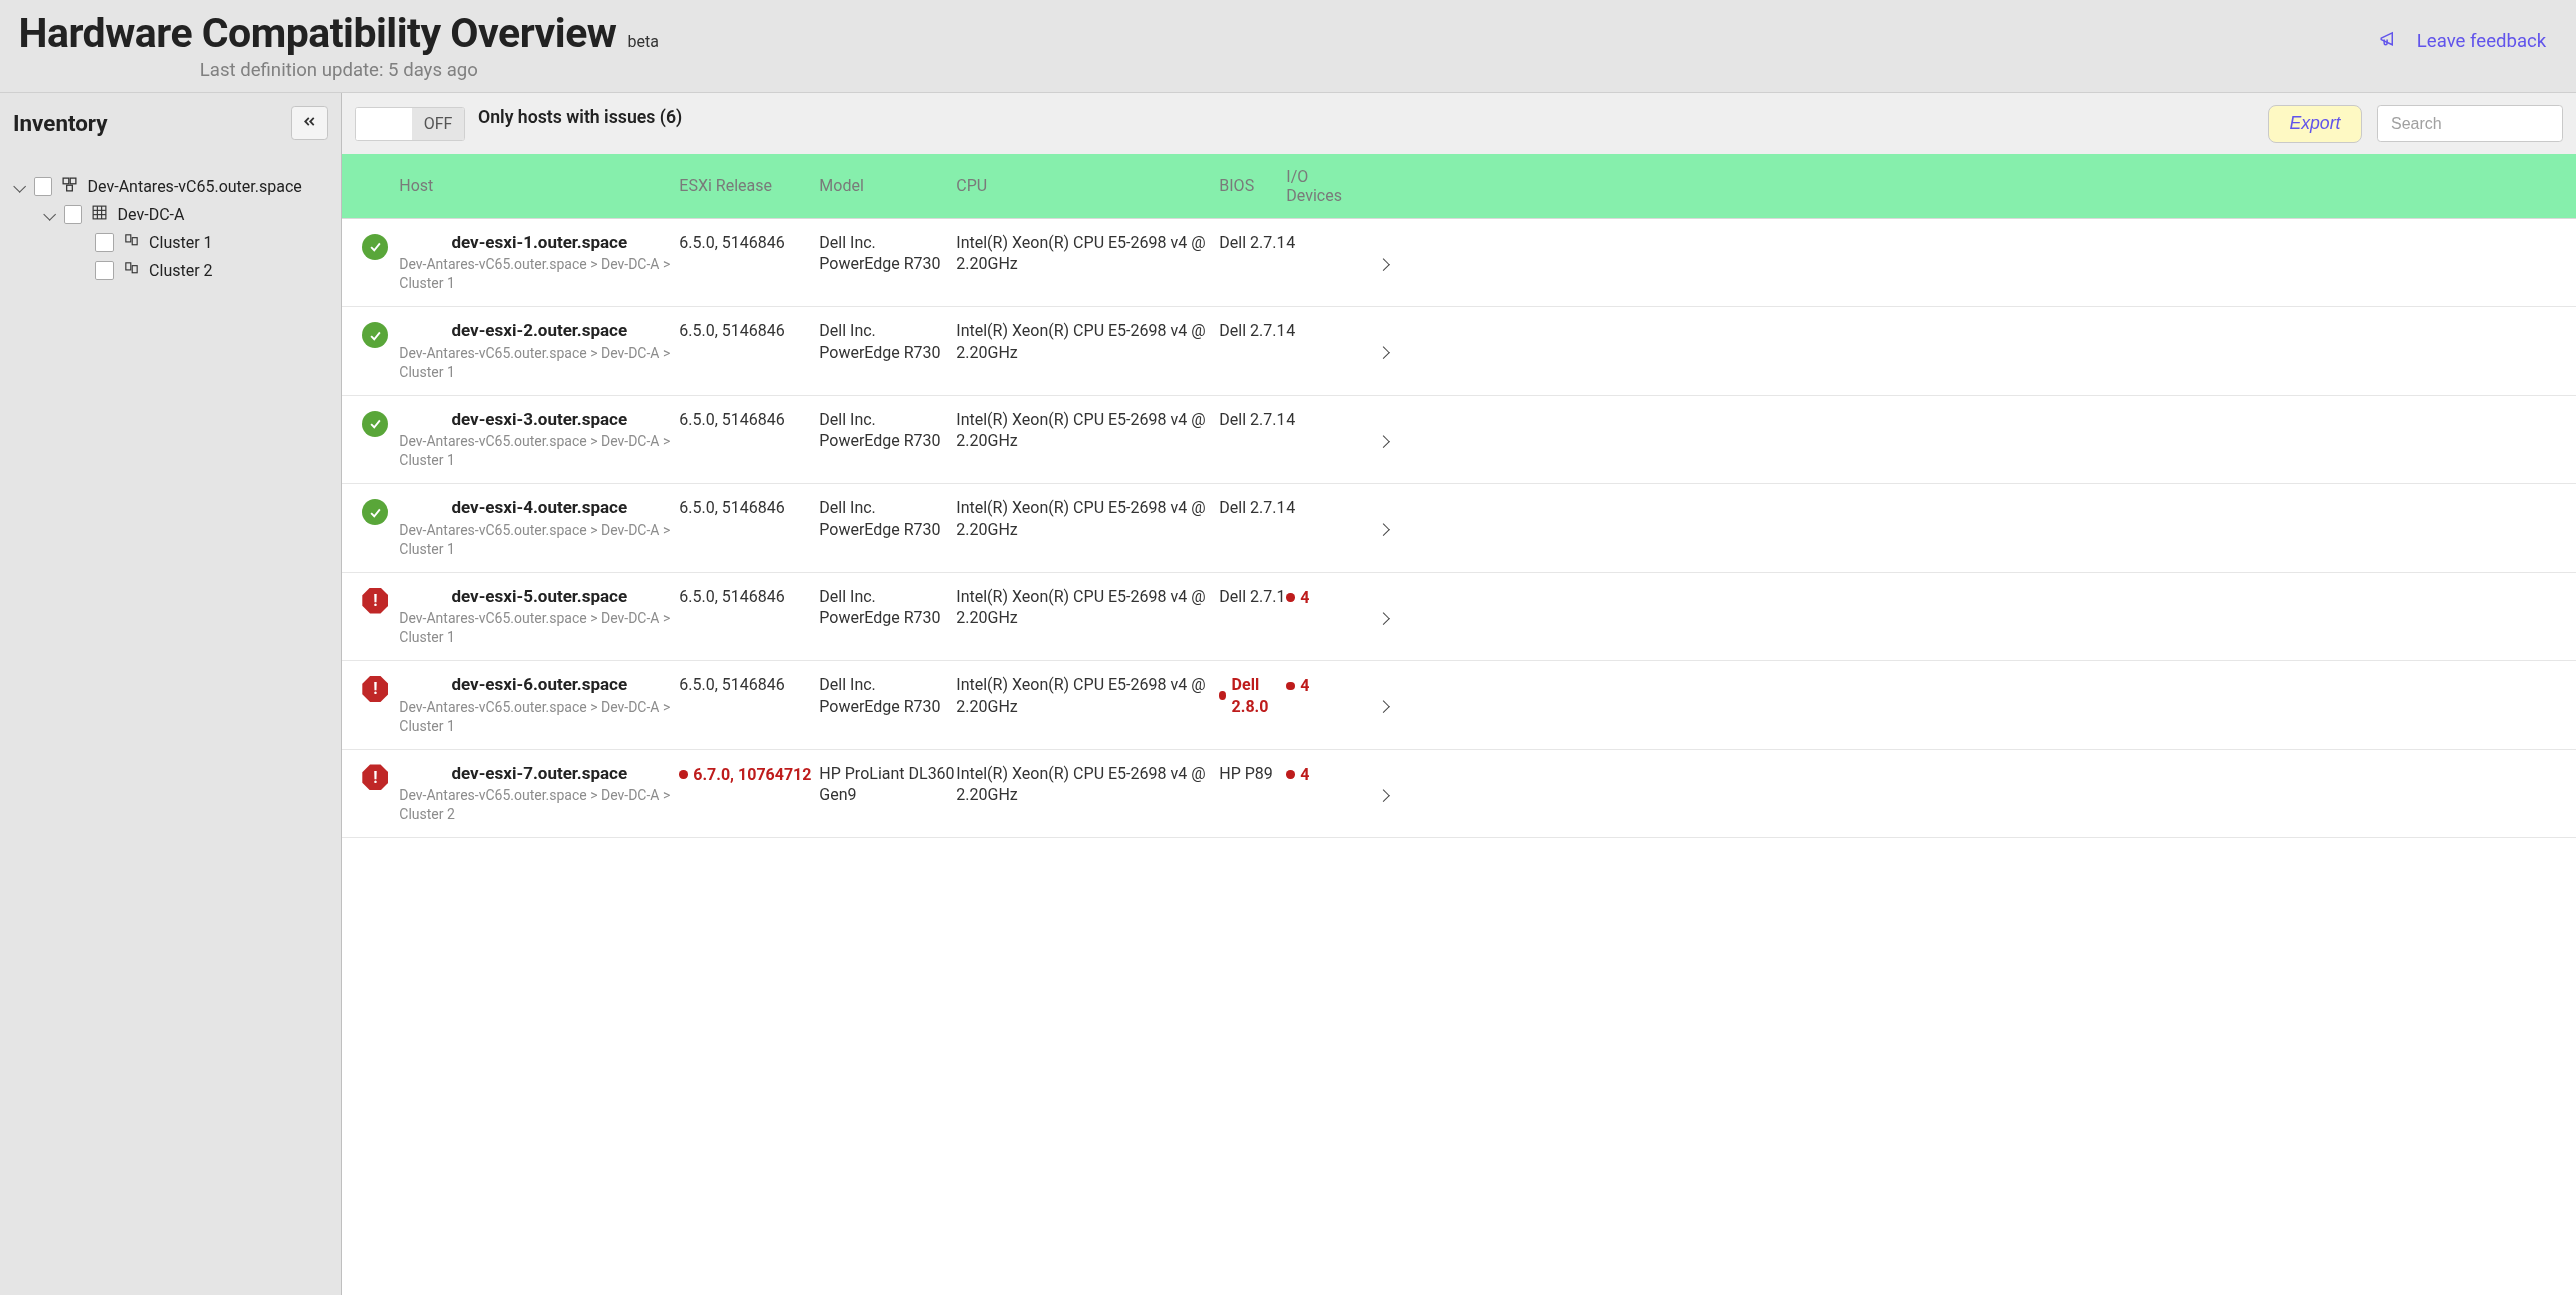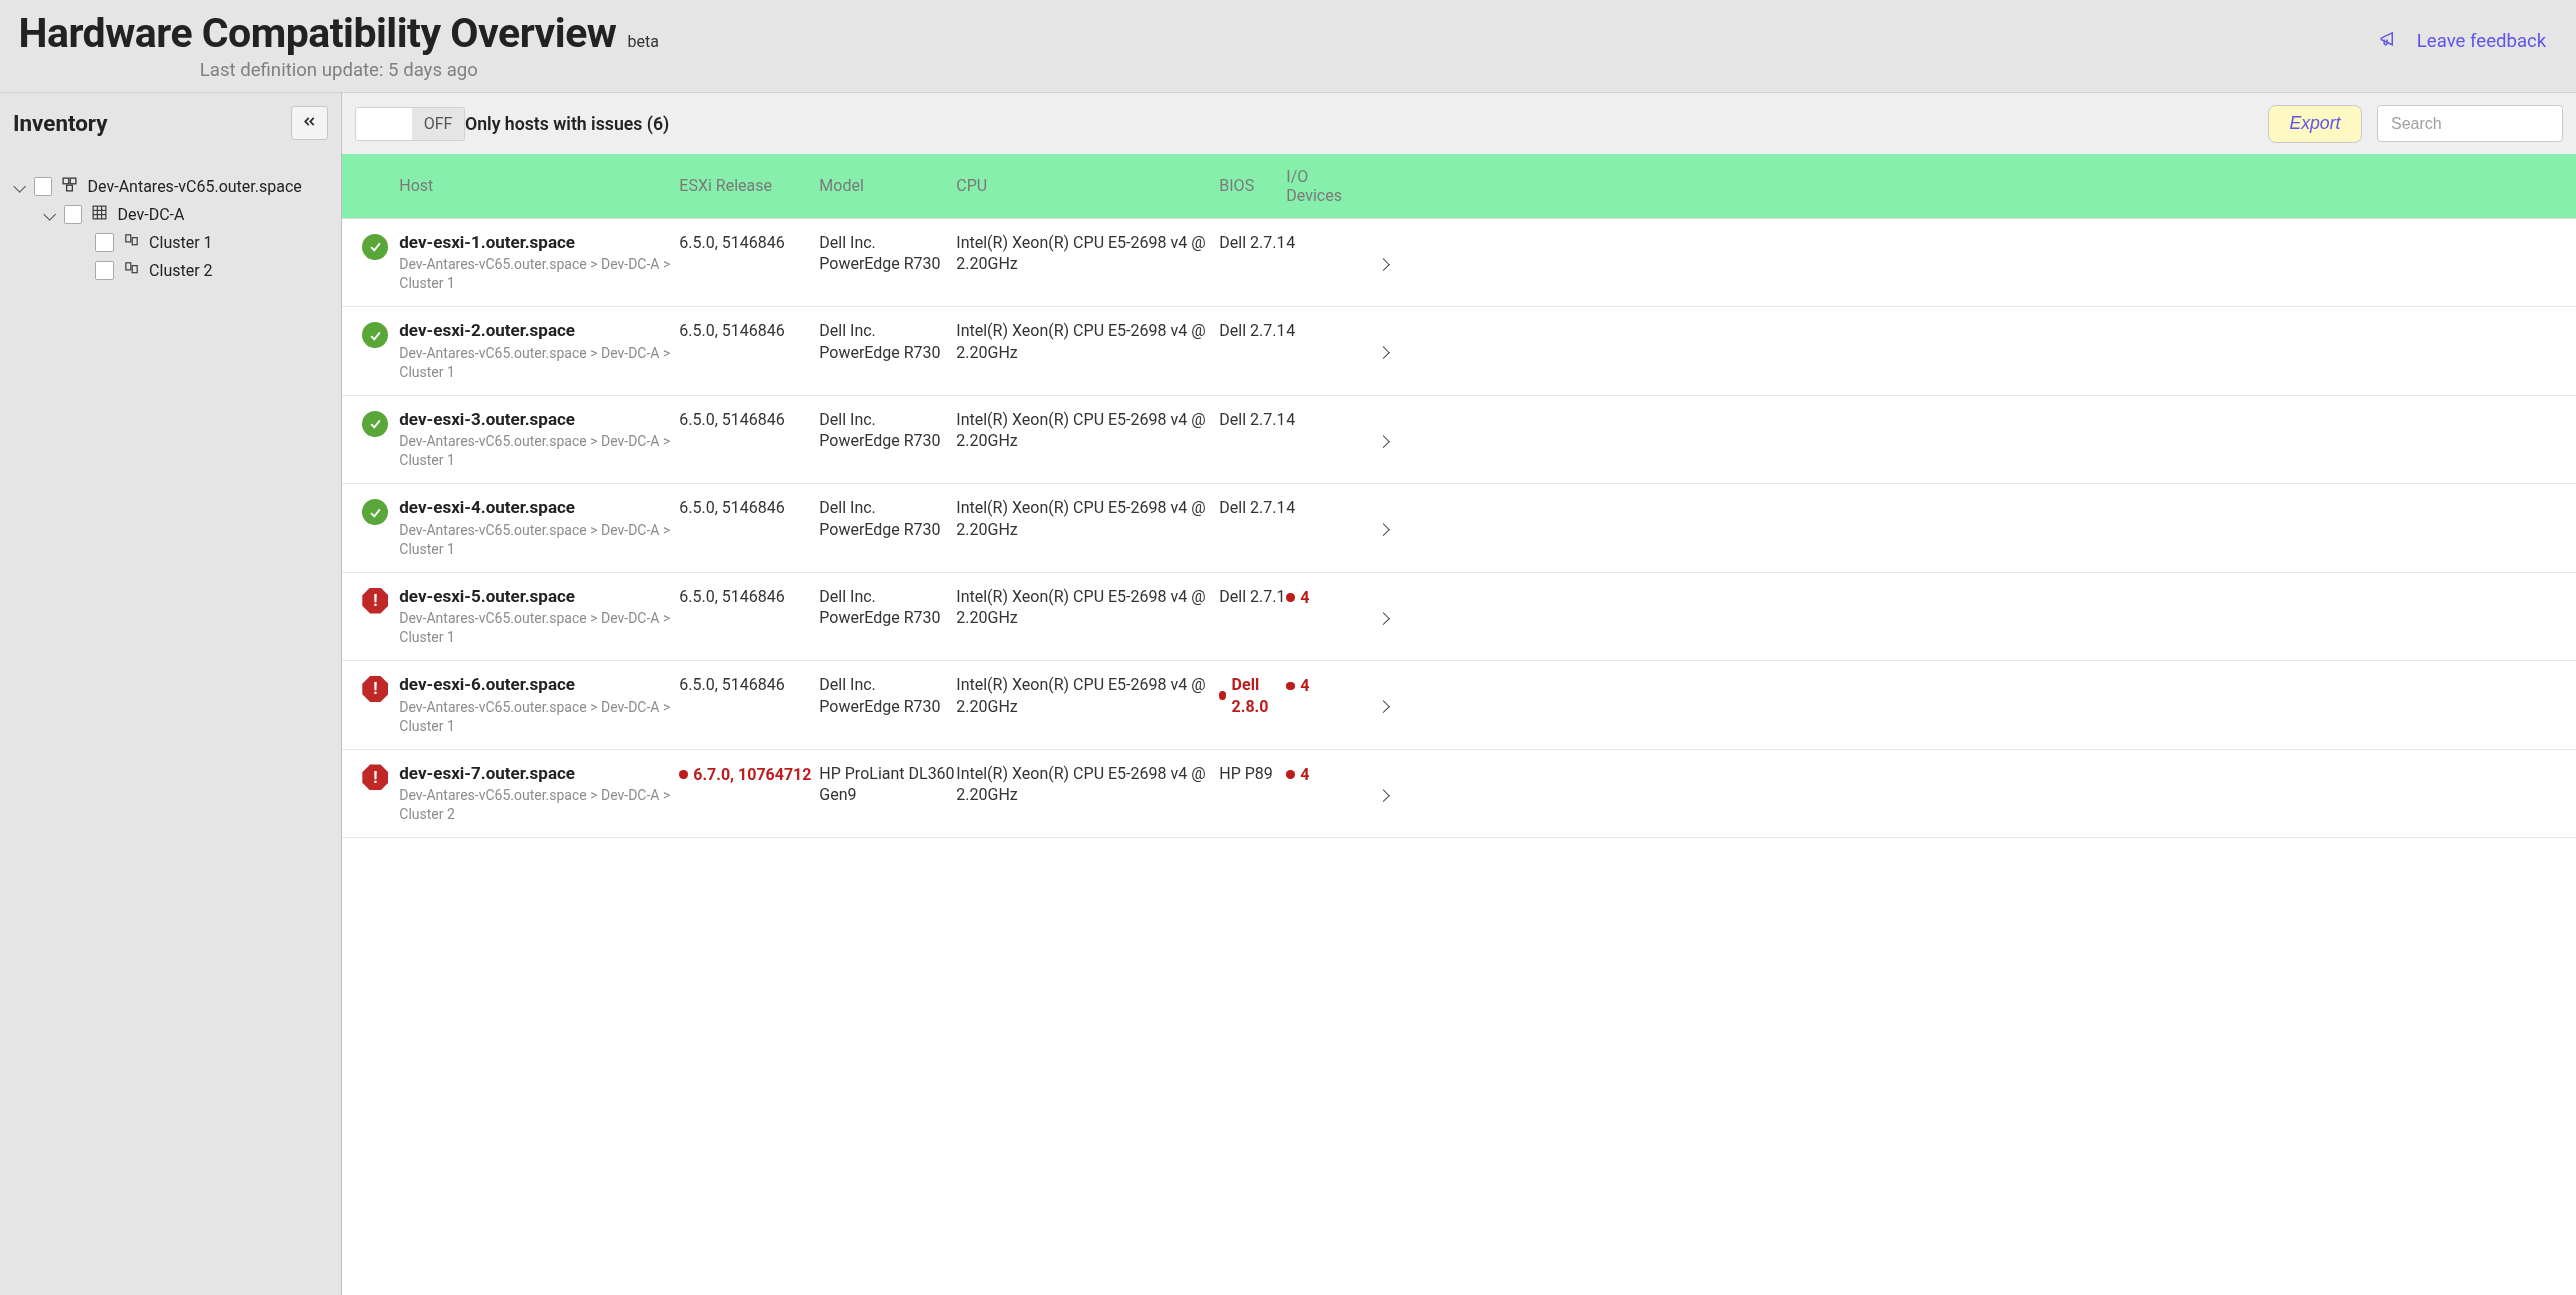--- a/index.html
+++ b/index.html
@@ -67,21 +67,21 @@
   }
   .tree-checkbox { width: 18.6px; height: 18.6px; border: 0.9px solid #a8a8a8; border-radius: 1.9px; background: #fff; flex-shrink:0;}
   .tree-icon { width: 20.5px; text-align:center; color:#333; flex-shrink:0;}
   .tree-label { color: #222; white-space: nowrap; }
 
   
   .toolbar {
     display: flex; align-items: center; gap: 15px;
     padding: 11.2px 13px;
   }
-  .toggle-group { display:flex; align-items:center; flex: 1;}
+  .toggle-group { display:flex; gap: 13px; flex: 1;}
   .toggle {
     display: inline-flex; align-items: stretch;
     border: 0.9px solid #d0d0d0; border-radius: 2.8px; overflow:hidden;
     height: 34px; background:#fff; font-size: 16px;
   }
   .toggle-on { width: 56px; background:#fff; }
   .toggle-off { width: 52px; background:#e5e5e5; color:#555; display:flex;align-items:center;justify-content:center;}
   .toggle-label { font-size: 17.7px; font-weight: 600; }
   .btn {
     border: 0.9px solid #c9c9c9; background:#fef9c3; border-radius: 8px;
@@ -118,21 +118,21 @@
   .status-cell { display:flex; justify-content:center; padding-top:1.9px; }
   .status-ok {
     width: 26px; height: 26px; border-radius: 50%; background: var(--accent-green);
     display:flex;align-items:center;justify-content:center;
   }
   .status-err {
     width: 26px; height: 26px; background: var(--issue-red);
     clip-path: polygon(30% 0%, 70% 0%, 100% 30%, 100% 70%, 70% 100%, 30% 100%, 0% 70%, 0% 30%);
     display:flex;align-items:center;justify-content:center; color:#fff; font-weight:700;
   }
-  .host-name { font-weight: 700; font-size: 17px; color:#222; }
+  .host-name { font-weight: 700; font-size: 17px; color:#222;text-align:center; }
   .breadcrumb { color: #8c8c8c; font-size: 14px; margin-top: 3.7px; line-height:1.35;}
   .cell { color:#333; line-height:1.35; }
   .flag { display:inline-flex; align-items:center; gap:5.6px; font-weight:700; color: var(--accent-red); }
   .flag .dot { width:8.4px; height:8.4px; border-radius:50%; background: var(--accent-red); }
   .row-chevron { display:flex; align-items:center; justify-content:center; padding-top: 22.4px; color: #444; }
   .chev-mini { width:9.3px; height:9.3px; border-right:1.9px solid currentColor; border-bottom:1.9px solid currentColor; display:inline-block; }
   .chev-right { transform: rotate(-45deg); }
   .chev-down  { transform: rotate(45deg); }
   .double-chev-left svg { width: 17px; height: 17px; }
 </style>

